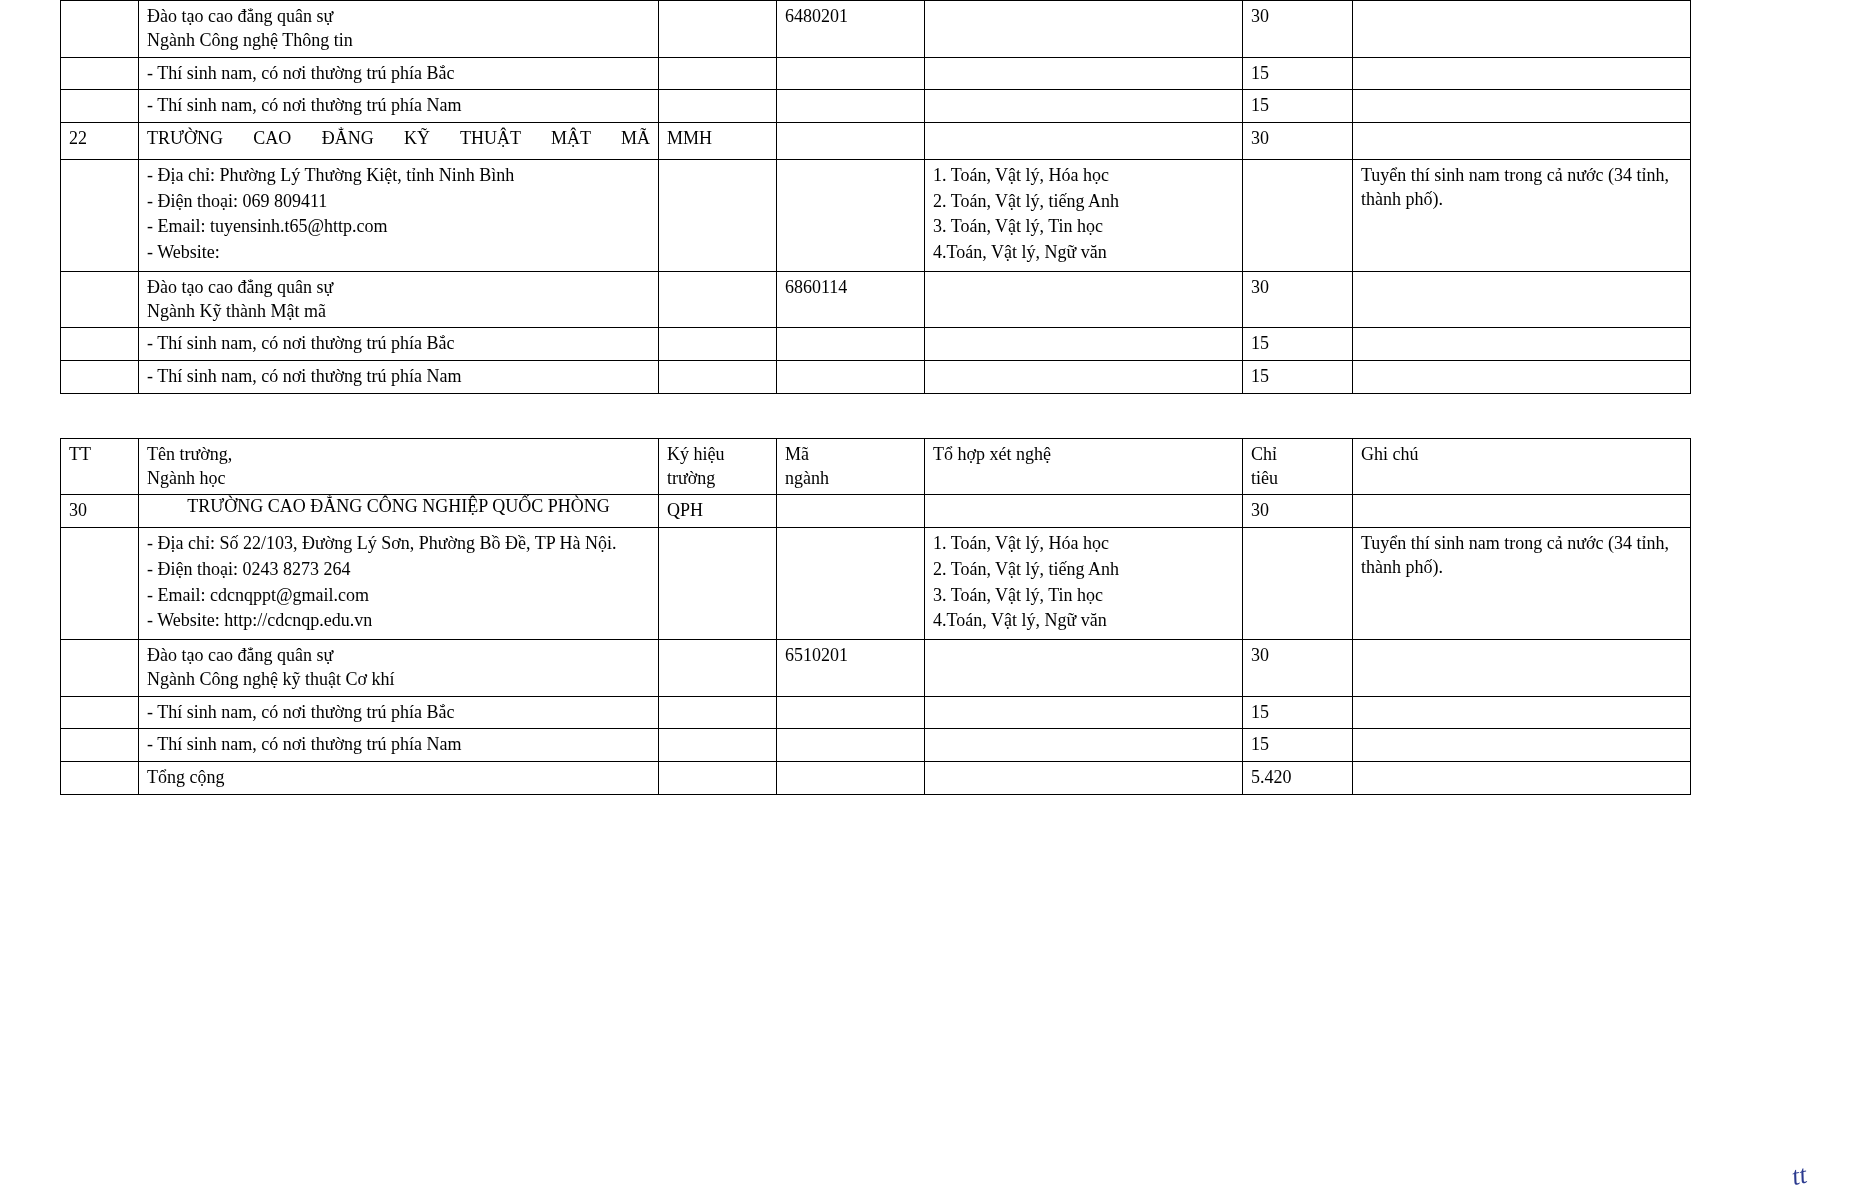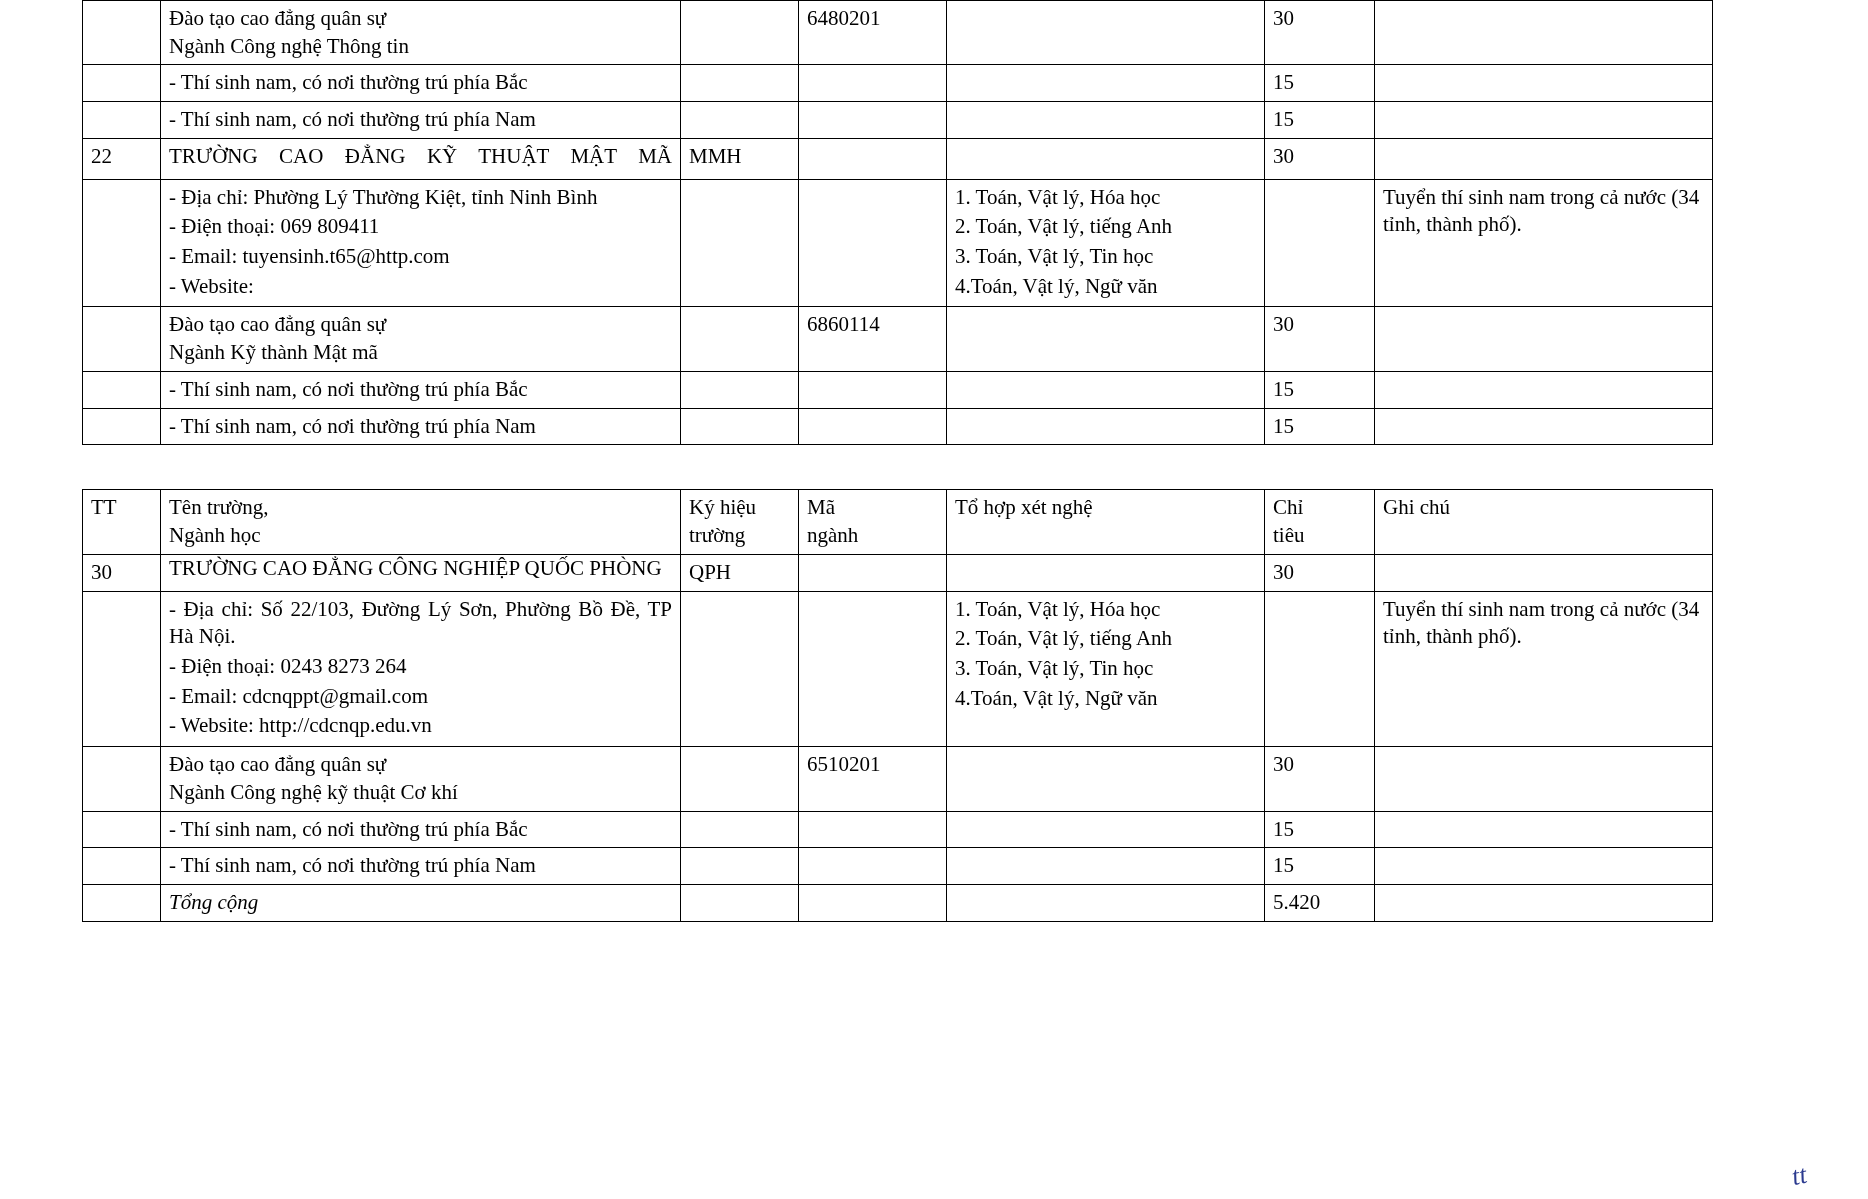--- a/index.html
+++ b/index.html
@@ -19,22 +19,21 @@
     position: relative;
     width: 1868px;
     height: 1199px;
     box-sizing: border-box;
     padding: 0 60px;
   }
   table.doc-table {
     border-collapse: collapse;
     table-layout: fixed;
     width: 1630px;
-    margin-left: 22px;
-    font-size: 21px;
+    font-size: 18px;
   }
   table.doc-table td,
   table.doc-table th {
     border: 1.6px solid #000000;
     vertical-align: top;
     padding: 4px 8px;
     line-height: 1.32;
     font-weight: normal;
     text-align: left;
   }
@@ -64,21 +63,21 @@
 
   .spread {
     text-align: justify;
     text-align-last: justify;
   }
 
   .combo-lines p, .addr-lines p, .note-lines p {
     margin: 0 0 2px 0;
   }
 
-  .total-label { font-weight: bold; font-style: italic; }
+  .total-label { font-weight: bold; }
 
   .signature {
     position: absolute;
     right: 62px;
     bottom: 8px;
     font-family: "Liberation Serif", serif;
     font-size: 26px;
     color: #2b3a8f;
     transform: rotate(-12deg);
     font-style: italic;
@@ -232,21 +231,21 @@
         <td class="c-combo">Tổ hợp xét nghệ</td>
         <td class="c-quota">
           <div>Chỉ</div>
           <div>tiêu</div>
         </td>
         <td class="c-note">Ghi chú</td>
       </tr>
 
       <tr>
         <td class="c-tt bold mid">30</td>
-        <td class="c-name bold" style="padding-top:0;padding-bottom:8px;">TRƯỜNG CAO ĐẲNG CÔNG NGHIỆP QUỐC PHÒNG</td>
+        <td class="c-name bold" style="padding-top:0;padding-bottom:8px;text-align:center;">TRƯỜNG CAO ĐẲNG CÔNG NGHIỆP QUỐC PHÒNG</td>
         <td class="c-sym bold">QPH</td>
         <td class="c-code"></td>
         <td class="c-combo"></td>
         <td class="c-quota bold">30</td>
         <td class="c-note"></td>
       </tr>
 
       <tr>
         <td class="c-tt"></td>
         <td class="c-name addr-lines">

